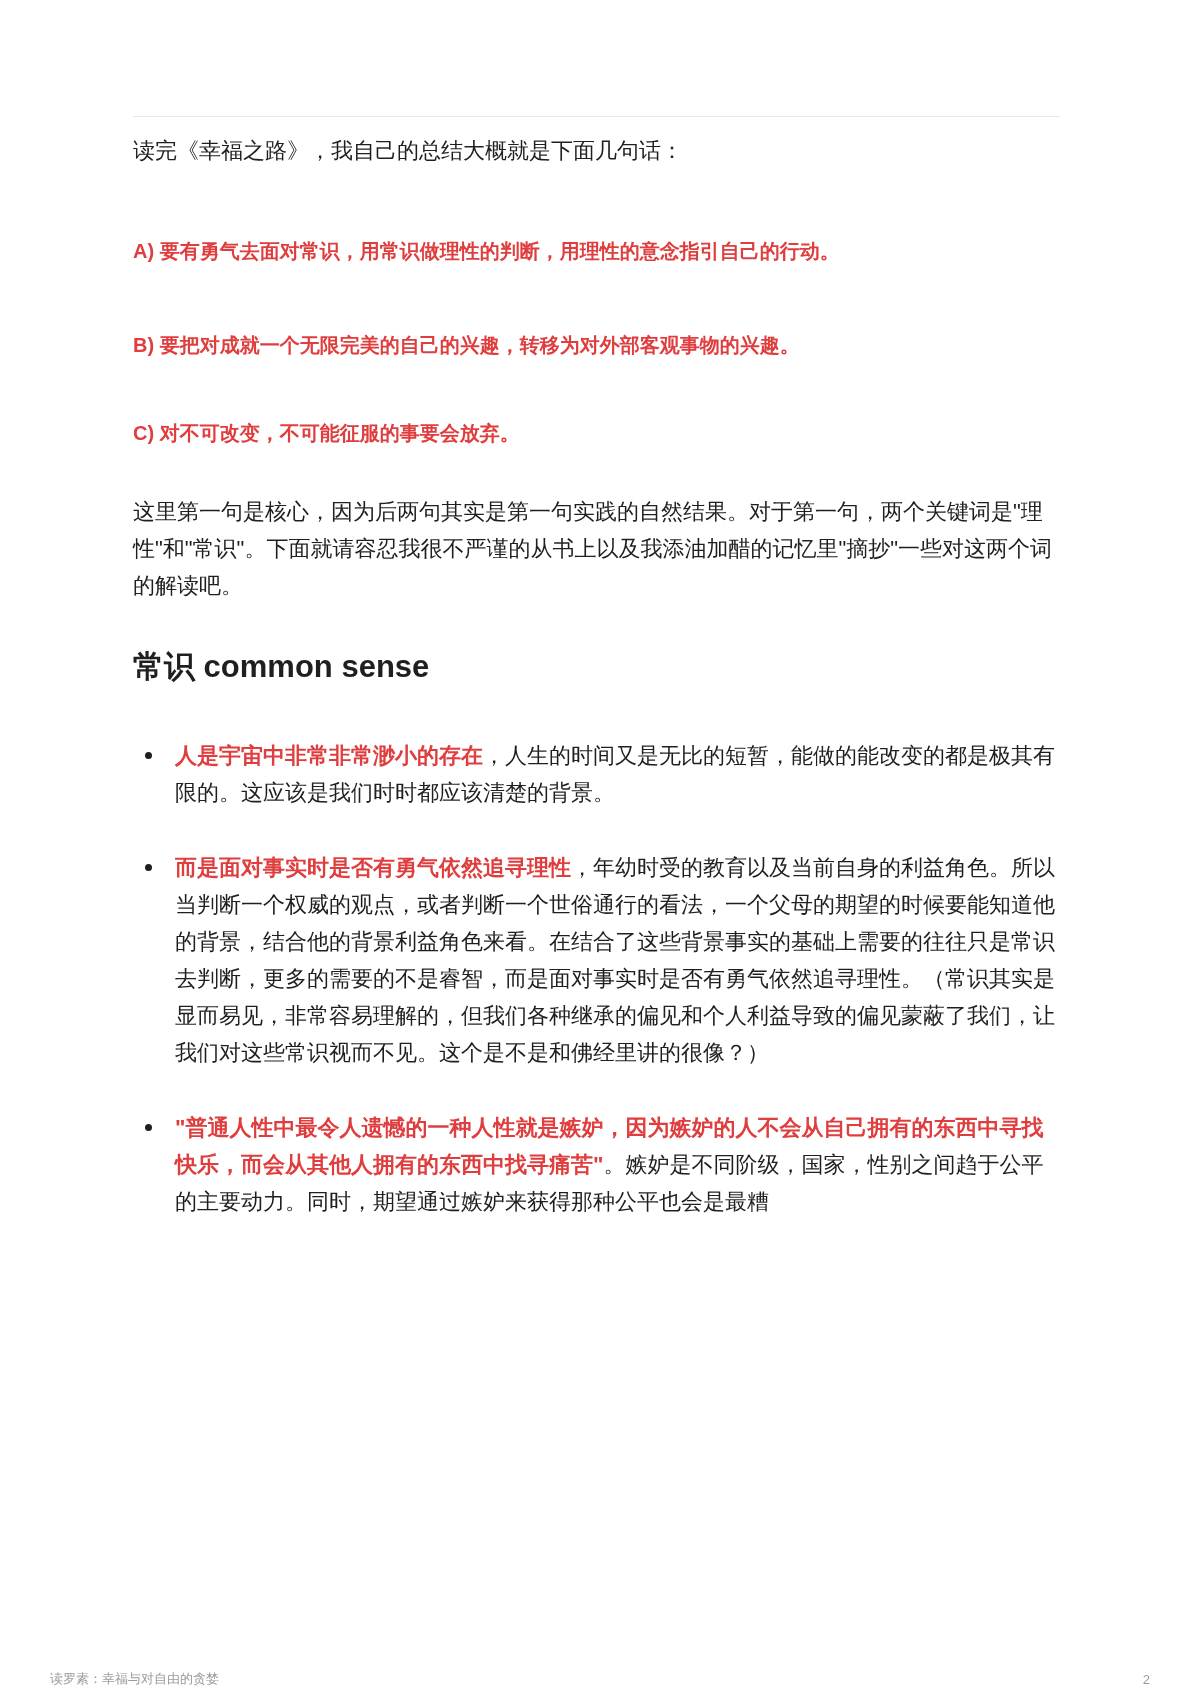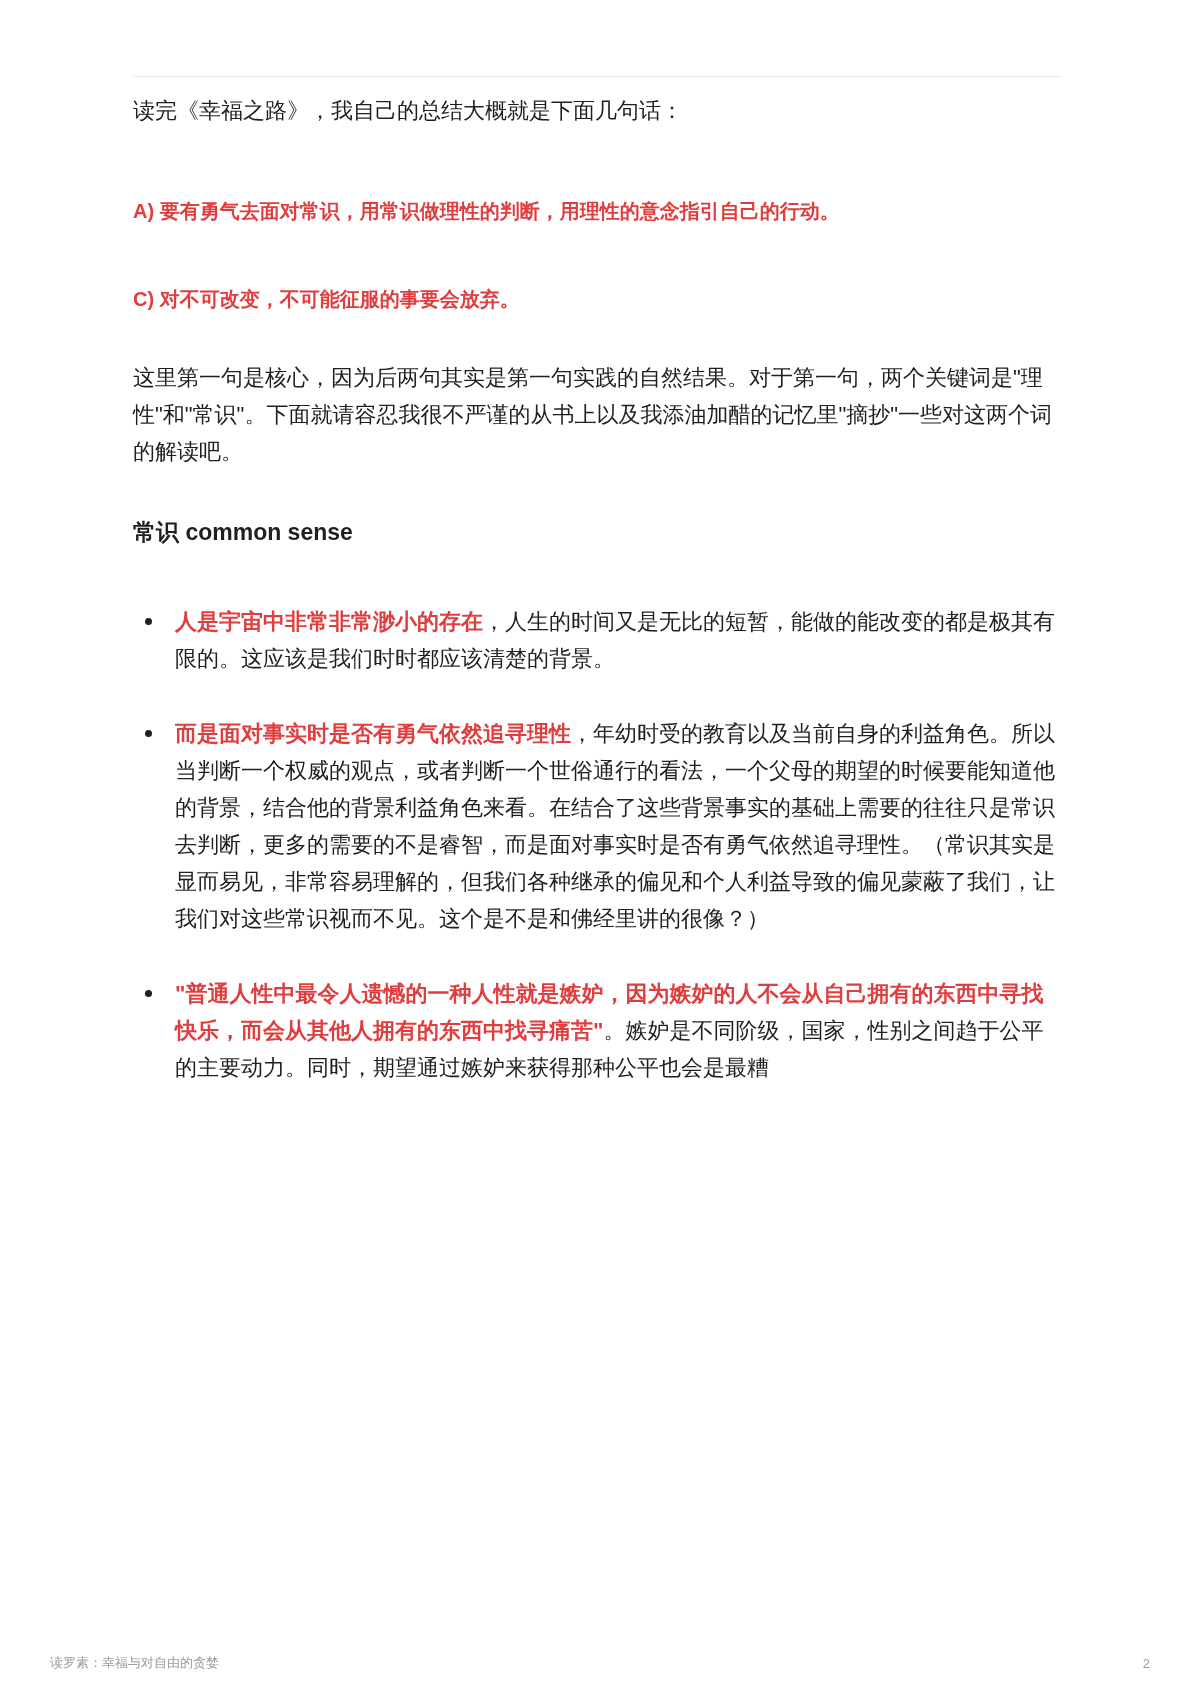--- a/index.html
+++ b/index.html
@@ -6,21 +6,21 @@
   html, body { background: #ffffff; }
   body {
     width: 1200px;
     height: 1698px;
     position: relative;
     overflow: hidden;
     font-family: "Liberation Sans", "DejaVu Sans", sans-serif;
     color: var(--text, #1f1f1f);
   }
   .content {
-    padding: 76px 140px 0 133px;
+    padding: 116px 140px 0 133px;
   }
   .divider {
     border: none;
     border-top: 1px solid var(--divider, #e8e8e8);
     height: 0;
   }
   .body-text {
     font-size: 22px;
     line-height: 37px;
     color: var(--text, #1f1f1f);
@@ -33,21 +33,21 @@
     color: var(--accent-red, #e03e3e);
     text-decoration-thickness: 1.5px;
     text-underline-offset: 6px;
   }
   .point-a { margin-top: 64px; }
   .point-b { margin-top: 57px; }
   .point-c { margin-top: 51px; }
   .para { margin-top: 41px; }
   .section-heading {
     margin-top: 44px;
-    font-size: 23px;
+    font-size: 31px;
     line-height: 37px;
     font-weight: bold;
     color: var(--text, #1f1f1f);
   }
   .bullet-list { margin-top: 52px; }
   .bullet-item {
     position: relative;
     padding-left: 42px;
     margin-top: 38px;
   }
@@ -64,38 +64,39 @@
   .red-em {
     color: var(--accent-red, #e03e3e);
     font-weight: bold;
     text-decoration-thickness: 1.5px;
     text-underline-offset: 6px;
   }
   .footer {
     position: absolute;
     left: 50px;
     right: 50px;
-    bottom: 26px;
+    bottom: 10px;
     display: flex;
     justify-content: space-between;
     align-items: center;
     font-size: 13px;
     color: var(--footer-text, #9b9b9b);
   }
 </style>
 </head>
 <body>
 
 <div class="content">
 
   <hr class="divider">
 
   <p class="body-text intro">读完《幸福之路》，我自己的总结大概就是下面几句话：</p>
 
   <p class="point point-a">A) 要有勇气去面对常识，用常识做理性的判断，用理性的意念指引自己的行动。</p>
+  <p class="point point-b">B) 要把对成就一个无限完美的自己的兴趣，转移为对外部客观事物的兴趣。</p>
   <p class="point point-c">C) 对不可改变，不可能征服的事要会放弃。</p>
 
   <p class="body-text para">这里第一句是核心，因为后两句其实是第一句实践的自然结果。对于第一句，两个关键词是"理性"和"常识"。下面就请容忍我很不严谨的从书上以及我添油加醋的记忆里"摘抄"一些对这两个词的解读吧。</p>
 
   <h2 class="section-heading">常识 common sense</h2>
 
   <div class="bullet-list">
 
     <div class="bullet-item">
       <span class="bullet-dot"></span>

